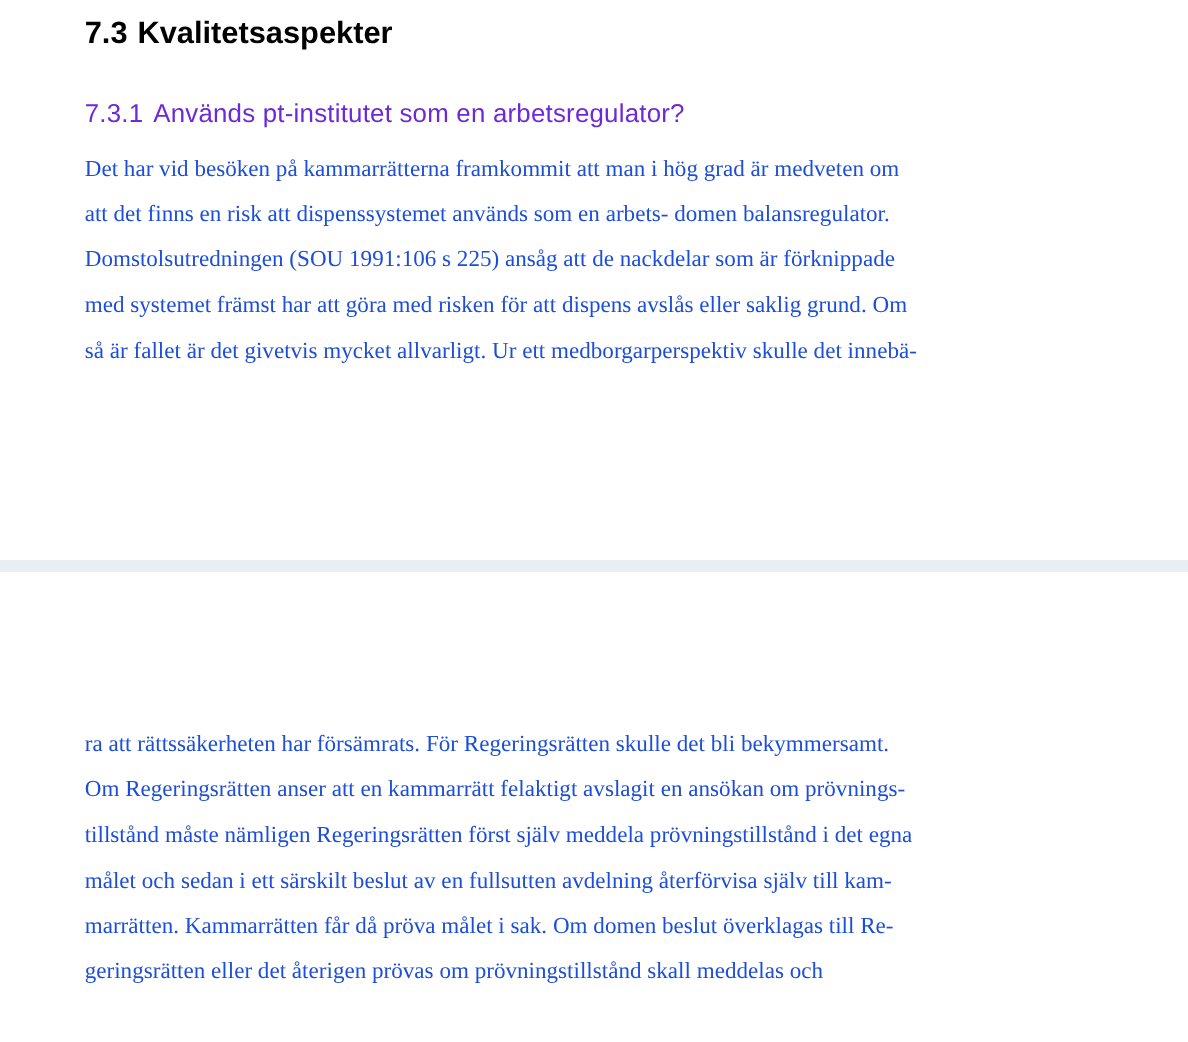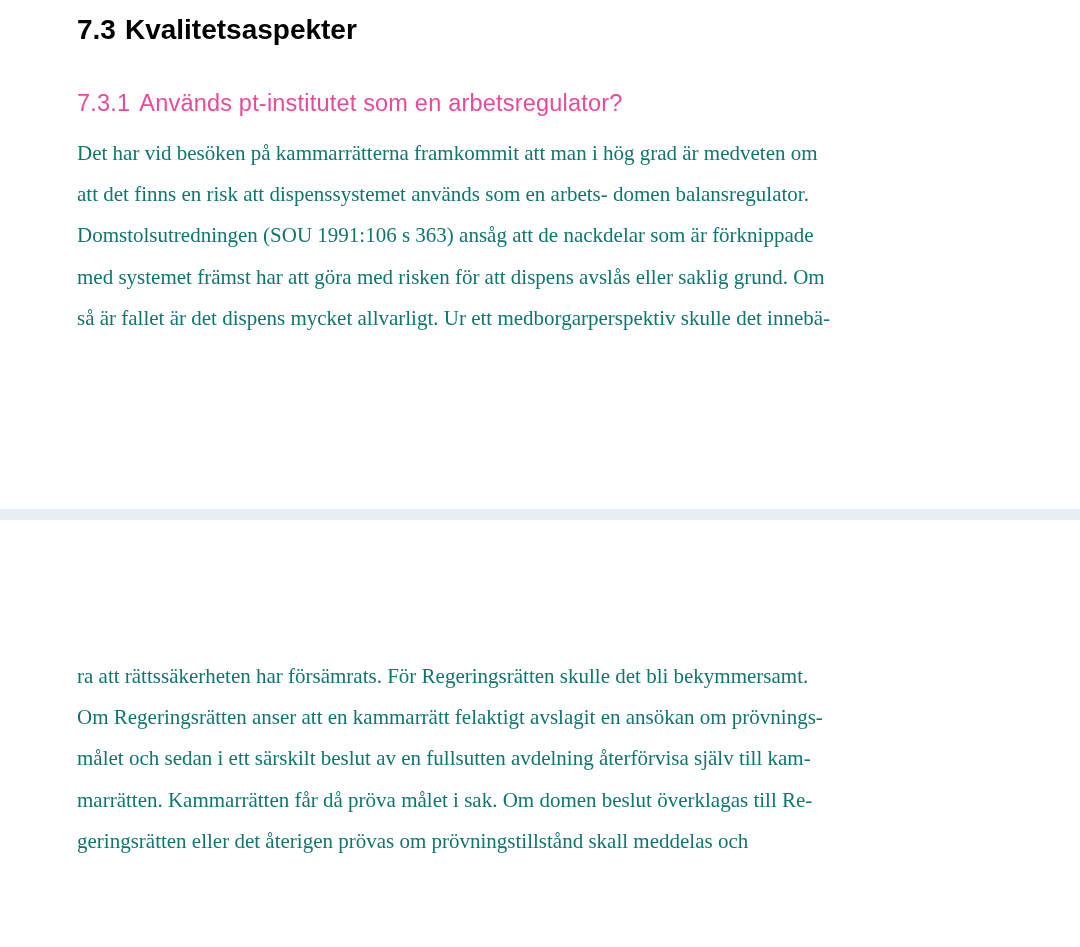--- a/index.html
+++ b/index.html
@@ -38,29 +38,29 @@
   }
   .h-subsection {
     position: absolute;
     left: 77px;
     top: 90px;
     margin: 0;
     font-family: "Liberation Sans", sans-serif;
     font-weight: normal;
     font-size: 23.5px;
     letter-spacing: 0.2px;
-    color: #ec4899;
+    color: #6d28d9;
     white-space: nowrap;
   }
   .lines {
     position: absolute;
     left: 77px;
     font-family: "Liberation Serif", serif;
     font-size: 21px;
-    color: #0f766e;
+    color: #1d4ed8;
   }
   .lines .line {
     height: 41.2px;
     line-height: 41.2px;
     white-space: nowrap;
   }
   .lines-top { top: 133px; }
   .lines-bottom { top: 136px; }
   .sec-num { display: inline-block; margin-right: 9px; }
 </style>
@@ -68,29 +68,30 @@
 <body>
 
 <div class="page page-top">
   <h2 class="h-section"><span class="sec-num">7.3</span><span>Kvalitetsaspekter</span></h2>
 
   <h3 class="h-subsection"><span class="sec-num">7.3.1</span><span>Används pt-institutet som en arbetsregulator?</span></h3>
 
   <div class="lines lines-top">
     <div class="line">Det har vid besöken på kammarrätterna framkommit att man i hög grad är medveten om</div>
     <div class="line">att det finns en risk att dispenssystemet används som en arbets- domen balansregulator.</div>
-    <div class="line">Domstolsutredningen (SOU 1991:106 s 363) ansåg att de nackdelar som är förknippade</div>
+    <div class="line">Domstolsutredningen (SOU 1991:106 s 225) ansåg att de nackdelar som är förknippade</div>
     <div class="line">med systemet främst har att göra med risken för att dispens avslås eller saklig grund. Om</div>
-    <div class="line">så är fallet är det dispens mycket allvarligt. Ur ett medborgarperspektiv skulle det innebä-</div>
+    <div class="line">så är fallet är det givetvis mycket allvarligt. Ur ett medborgarperspektiv skulle det innebä-</div>
   </div>
 </div>
 
 <div class="page-sep"></div>
 
 <div class="page page-bottom">
   <div class="lines lines-bottom">
     <div class="line">ra att rättssäkerheten har försämrats. För Regeringsrätten skulle det bli bekymmersamt.</div>
     <div class="line">Om Regeringsrätten anser att en kammarrätt felaktigt avslagit en ansökan om prövnings-</div>
+    <div class="line">tillstånd måste nämligen Regeringsrätten först själv meddela prövningstillstånd i det egna</div>
     <div class="line">målet och sedan i ett särskilt beslut av en fullsutten avdelning återförvisa själv till kam-</div>
     <div class="line">marrätten. Kammarrätten får då pröva målet i sak. Om domen beslut överklagas till Re-</div>
     <div class="line">geringsrätten eller det återigen prövas om prövningstillstånd skall meddelas och</div>
   </div>
 </div>
 
 </body></html>

